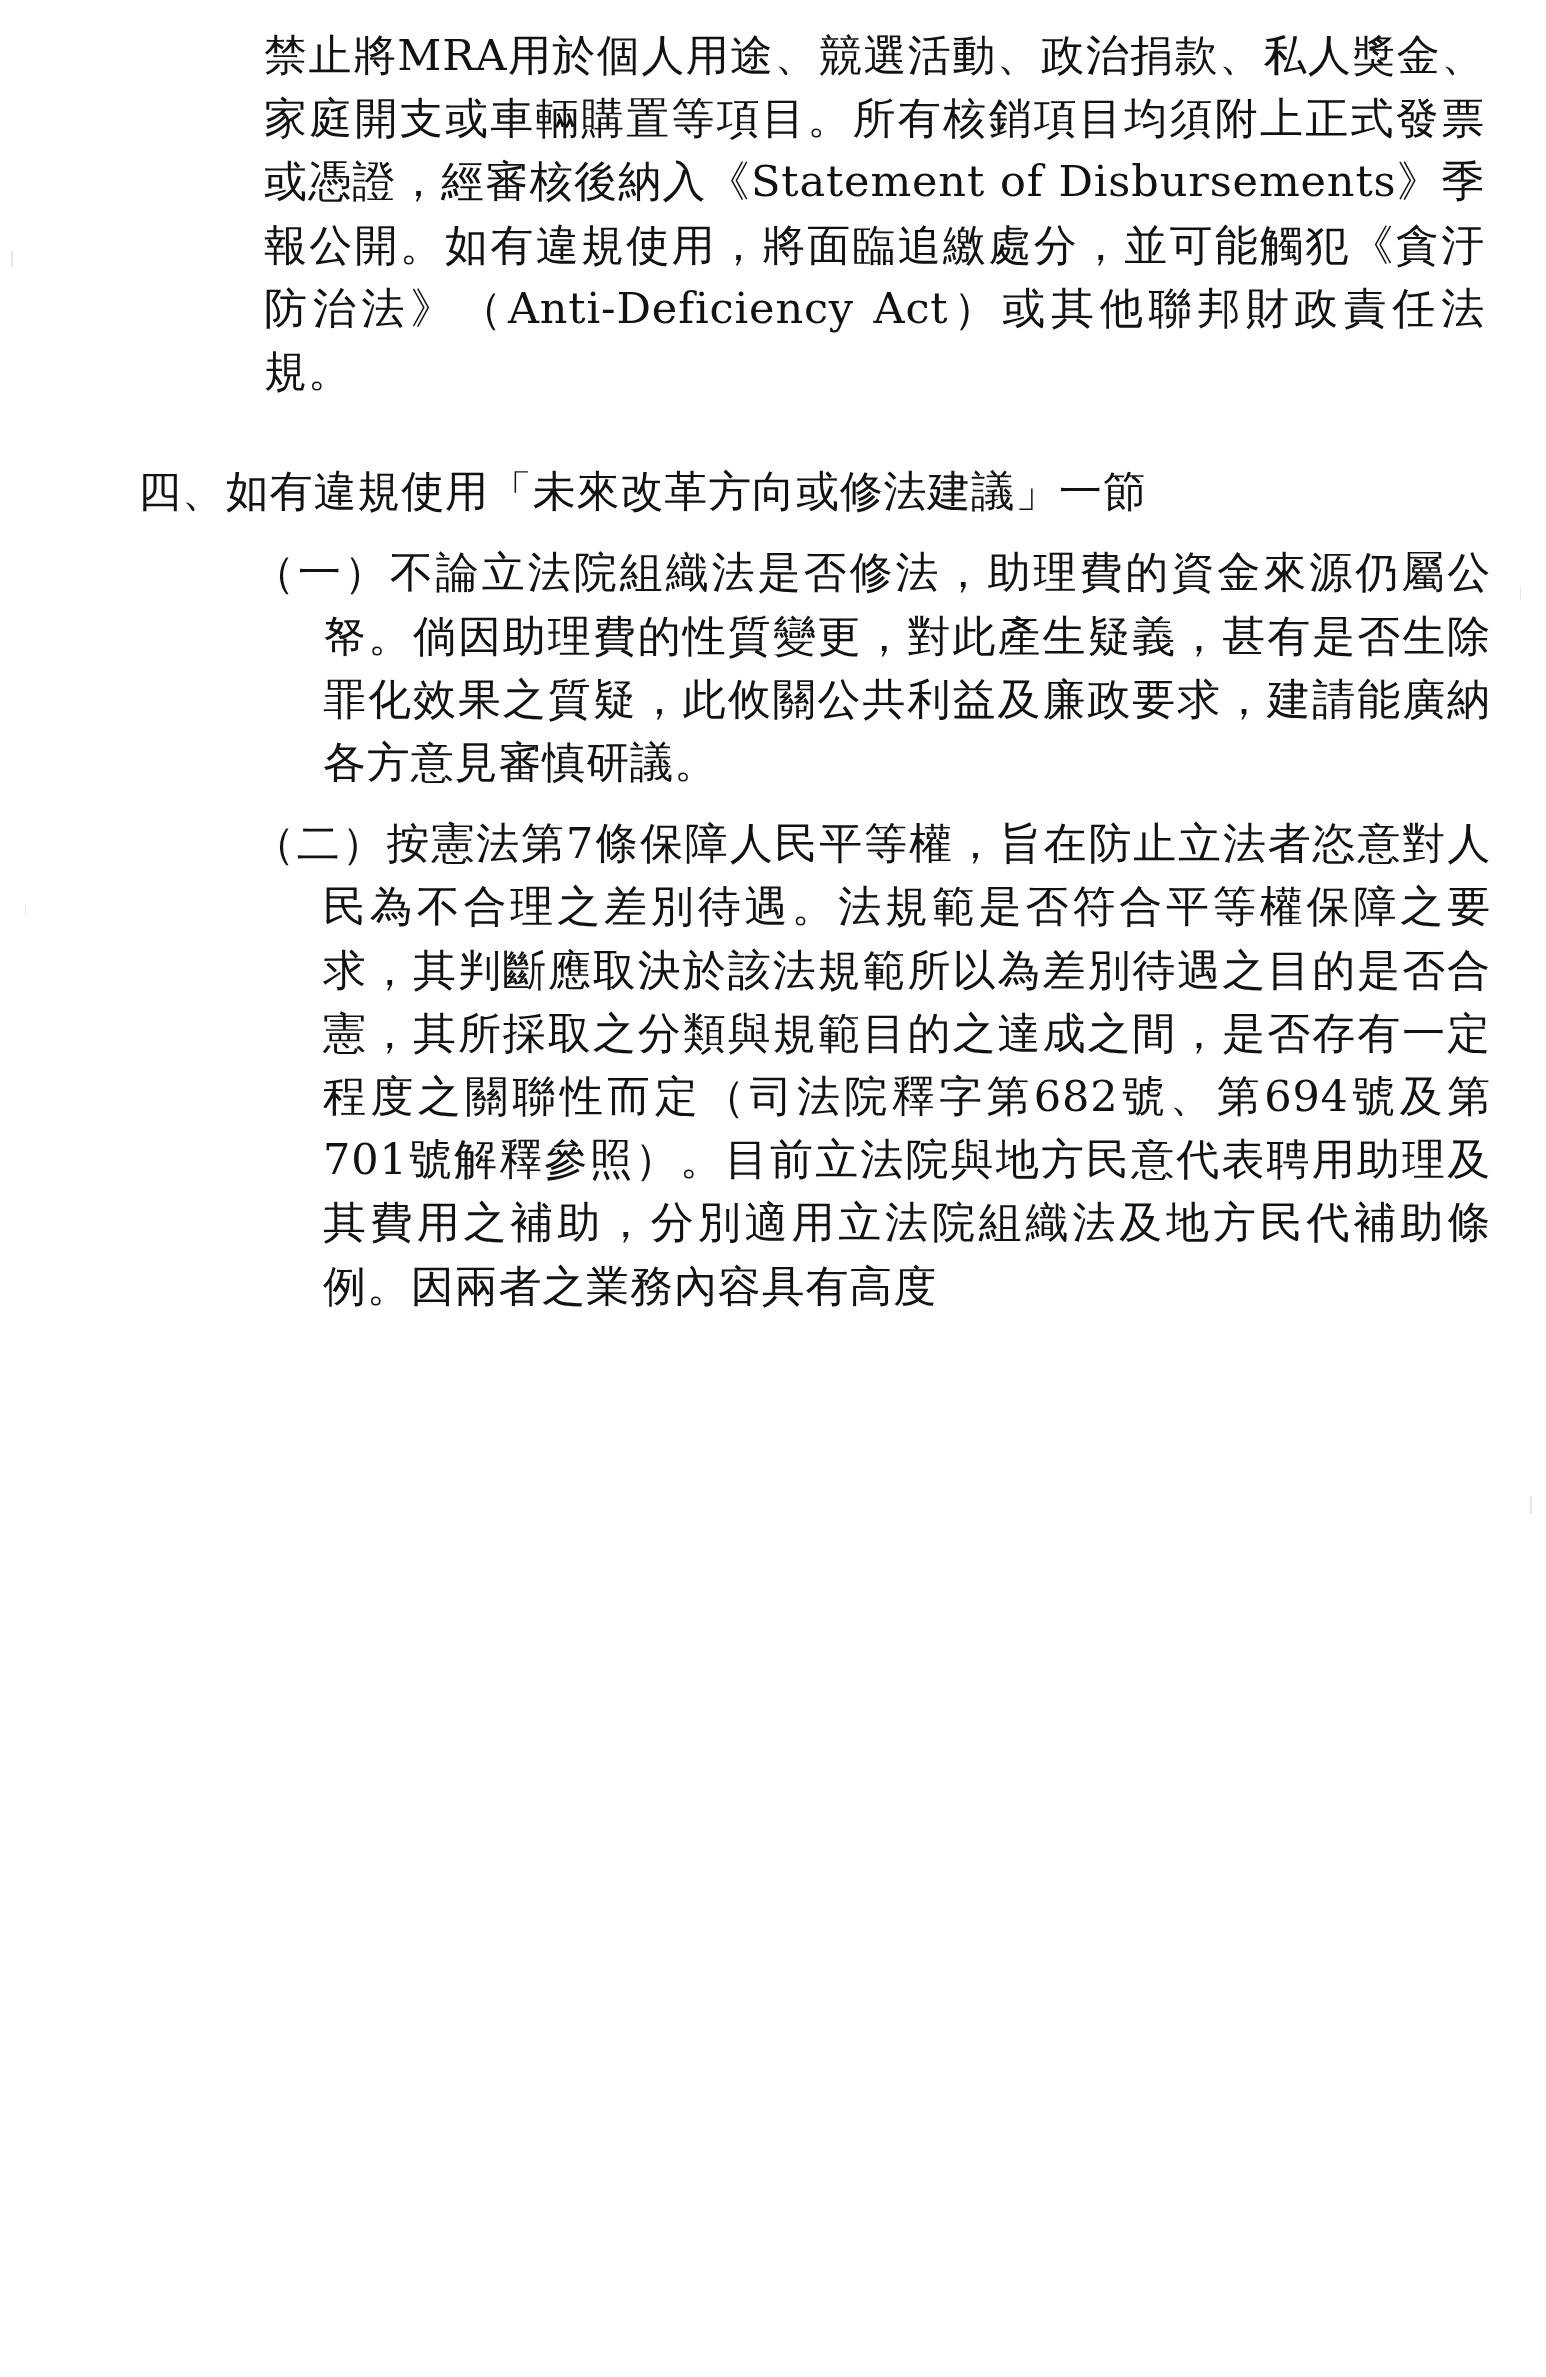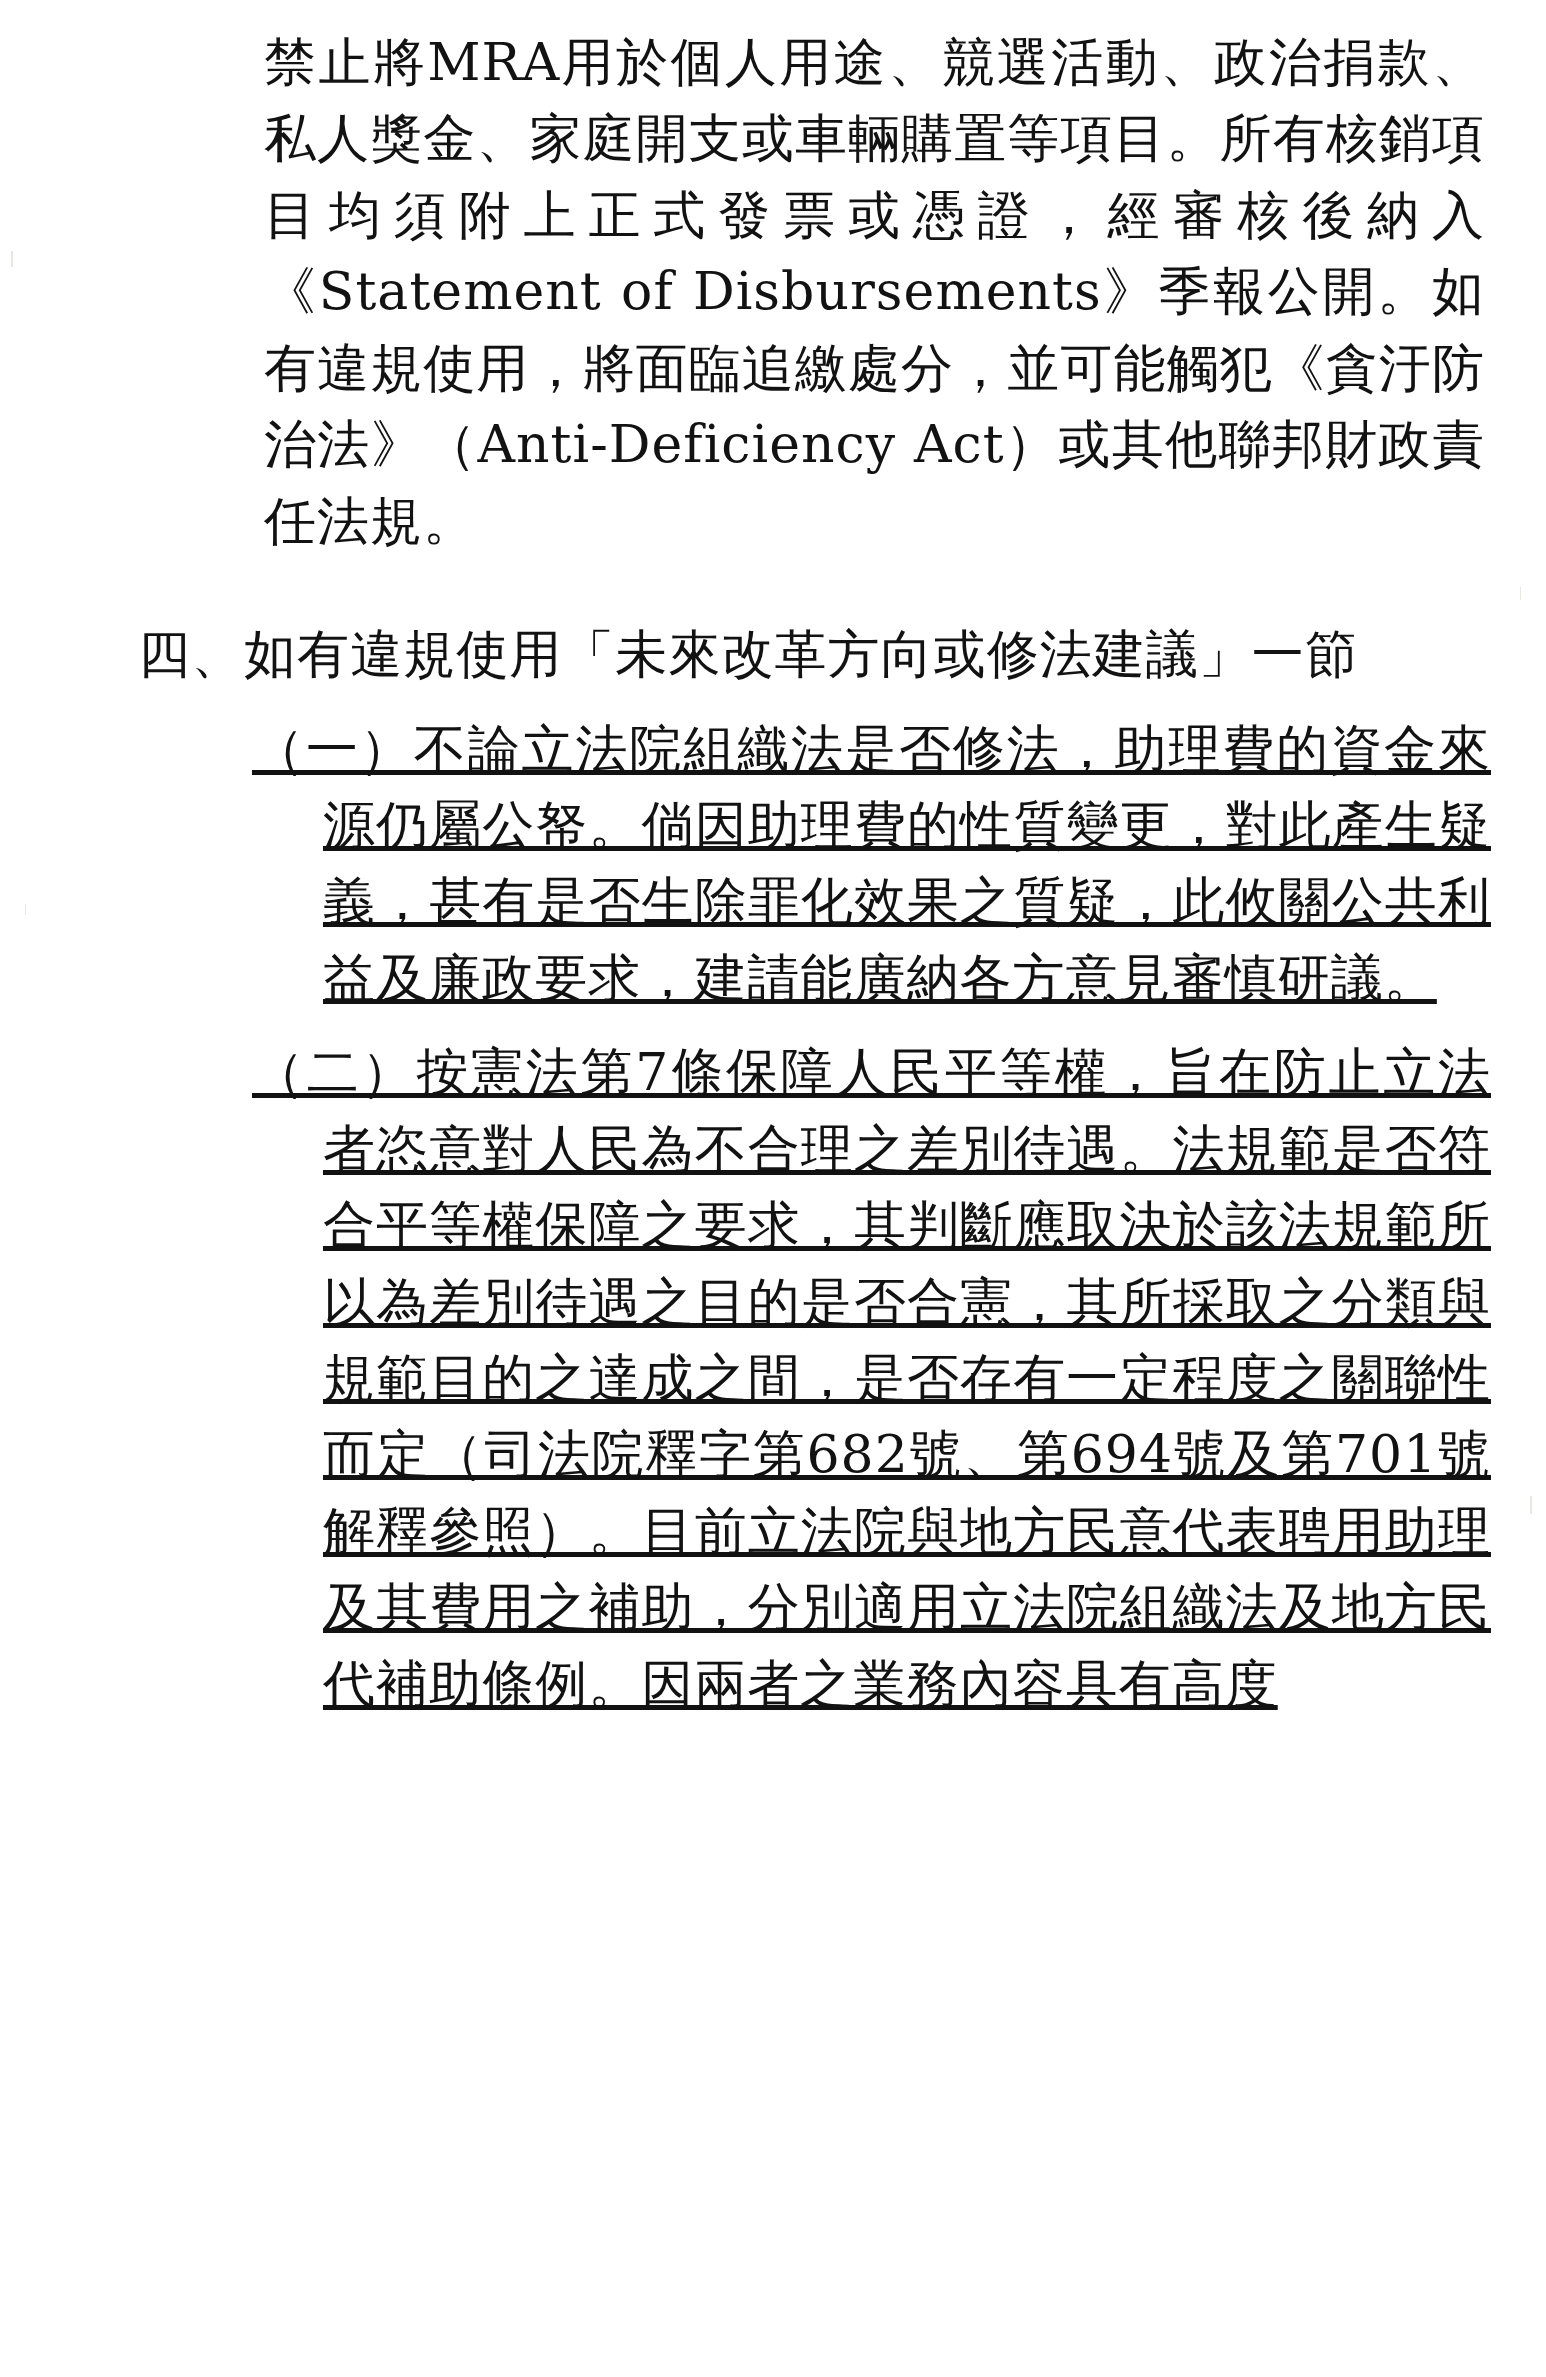--- a/index.html
+++ b/index.html
@@ -26,21 +26,21 @@
   }
   .doc-body {
     position: absolute;
     left: 72px;
     top: 24px;
     width: 1413px;
   }
 
   
   .para {
-    font-size: 52px;
+    font-size: 43px;
     line-height: 1.47;
     letter-spacing: 0.02em;
     text-align: justify;
     text-justify: inter-ideograph;
     margin: 0;
   }
 
   
   .block-continuation {
     margin-left: 192px;
@@ -61,21 +61,20 @@
 
   
   .block-level2 {
     margin-top: 18px;
     margin-left: 180px;
     width: 1239px;
   }
   .block-level2 .hang {
     padding-left: 71px;
     text-indent: -71px;
-    text-decoration: underline;
   }
 
   
   .speck {
     position: absolute;
     background: #d8d4cc;
     opacity: .55;
   }
 </style>
 </head>

